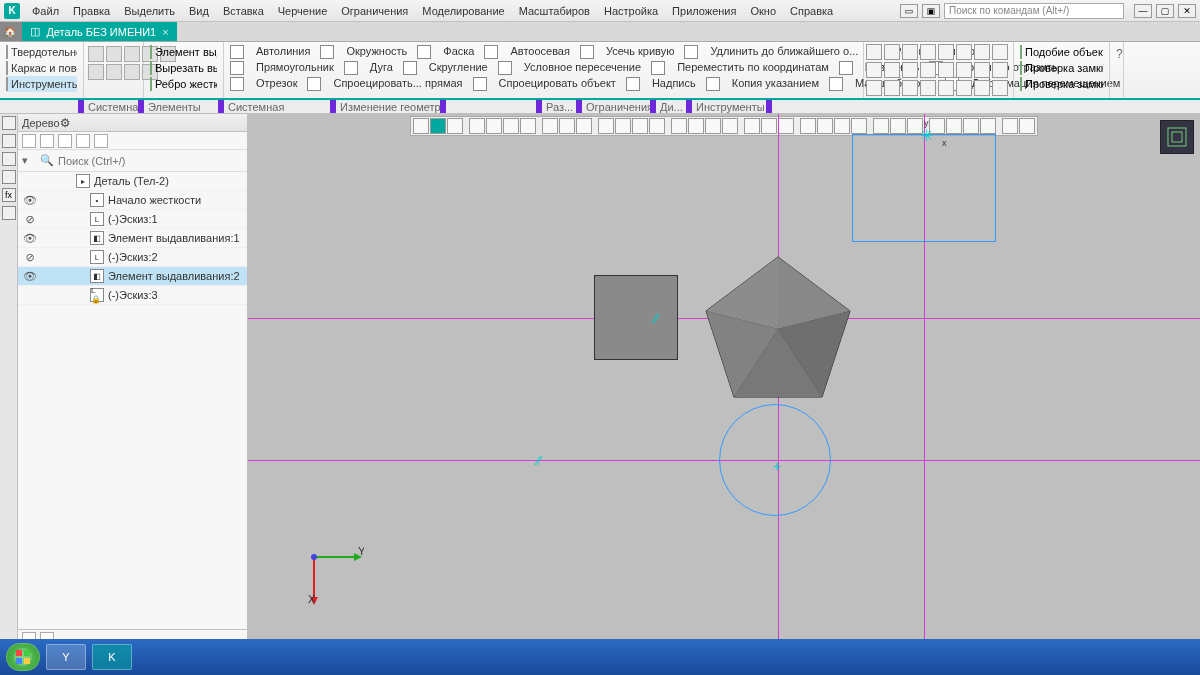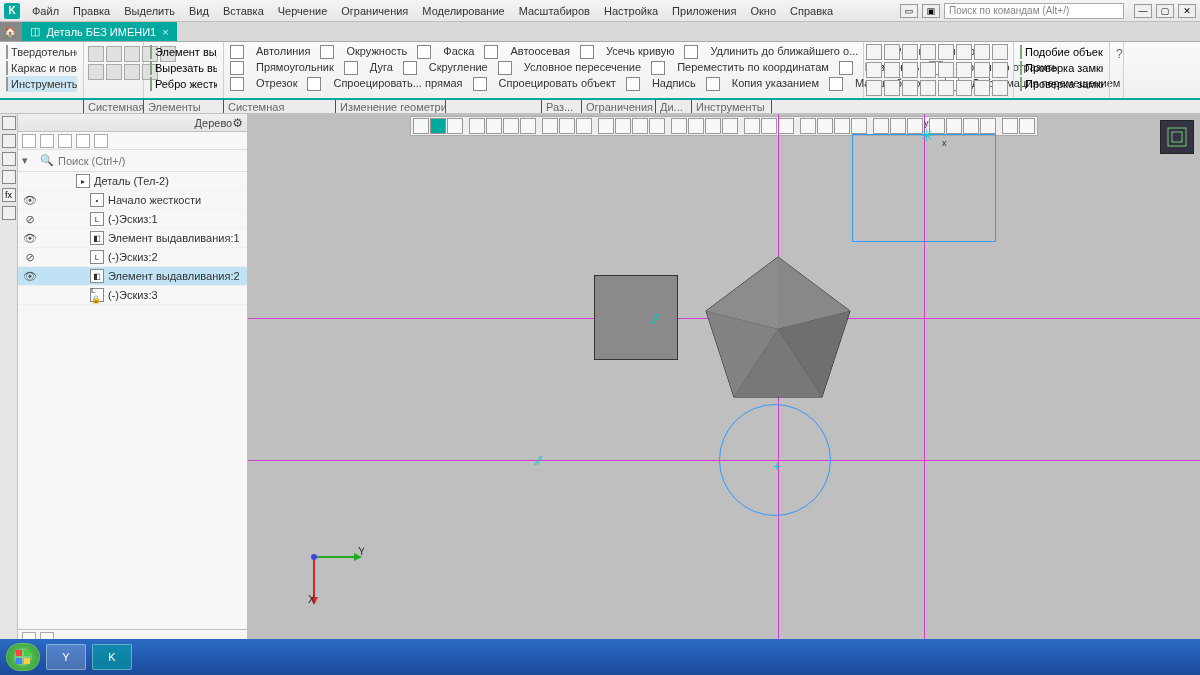--- a/index.html
+++ b/index.html
@@ -26,26 +26,26 @@
 .rg-elem { width: 80px; display: flex; flex-direction: column; gap: 0; }
 .rg-elem .item { display: flex; height: 16px; align-items: center; gap: 3px; font-size: 10px; white-space: nowrap; overflow: hidden; }
 .rg-elem .ico { width: 14px; height: 14px; background: #d0e8d0; border: 1px solid #7a7; }
 .rg-geom { flex: 0 0 auto; display: flex; flex-direction: column; }
 .rg-geom .row { display: flex; gap: 10px; height: 16px; align-items: center; }
 .rg-geom .cmd { display: flex; gap: 12px; font-size: 10px; color: #333; white-space: nowrap; }
 .rg-geom .ico { width: 14px; height: 14px; border: 1px solid #888; background: #fff; }
 .rg-iconset { display: flex; flex-wrap: wrap; gap: 2px; padding: 2px; align-content: flex-start; }
 .rg-iconset .ico { width: 16px; height: 16px; border: 1px solid #999; background: #f4f4f4; }
 .group-labels { height: 14px; background: #ececec; border-bottom: 1px solid #c0c0c0; display: flex; font-size: 10px; color: #666; }
-.group-labels span { border-right: 1px solid #6d28d9; text-align: left; padding-left: 4px; overflow: hidden; white-space: nowrap; line-height: 14px; }
+.group-labels span { border-right: 6px solid #6d28d9; text-align: left; padding-left: 4px; overflow: hidden; white-space: nowrap; line-height: 14px; }
 .workarea { display: flex; height: 545px; }
 .left-rail { width: 18px; background: #e6e6e6; border-right: 1px solid #c0c0c0; display: flex; flex-direction: column; align-items: center; gap: 4px; padding-top: 2px; }
 .left-rail .ico { width: 14px; height: 14px; border: 1px solid #888; background: #f0f0f0; }
 .tree-panel { width: 230px; background: #f7f7f7; border-right: 1px solid #c0c0c0; display: flex; flex-direction: column; }
-.tree-header { height: 18px; background: linear-gradient(#f0f0f0,#e4e4e4); border-bottom: 1px solid #c0c0c0; display: flex; align-items: center; justify-content: flex-end; padding: 0 4px; font-size: 11px; color: #444; }
+.tree-header { height: 18px; background: linear-gradient(#f0f0f0,#e4e4e4); border-bottom: 1px solid #c0c0c0; display: flex; align-items: center; justify-content: flex-start; padding: 0 4px; font-size: 11px; color: #444; }
 .tree-toolbar { height: 18px; display: flex; align-items: center; gap: 4px; padding: 0 4px; border-bottom: 1px solid #ddd; }
 .tree-toolbar .ico { width: 14px; height: 14px; border: 1px solid #aaa; background: #fff; }
 .tree-search { height: 22px; padding: 2px 4px; display: flex; align-items: center; gap: 4px; border-bottom: 1px solid #ddd; }
 .tree-search .ico { width: 14px; height: 14px; color: #666; }
 .tree-search input { flex: 1; border: none; background: transparent; font-size: 11px; color: #888; outline: none; }
 .tree-list { flex: 1; overflow: auto; }
 .tree-item { display: flex; align-items: center; height: 19px; padding-left: 4px; gap: 4px; border-bottom: 1px solid #f0f0f0; font-size: 11px; color: #333; }
 .tree-item.selected { background: #bfe3f5; }
 .tree-item .eye { width: 16px; font-size: 11px; color: #555; text-align: center; }
 .tree-item .indent { display: inline-block; }

